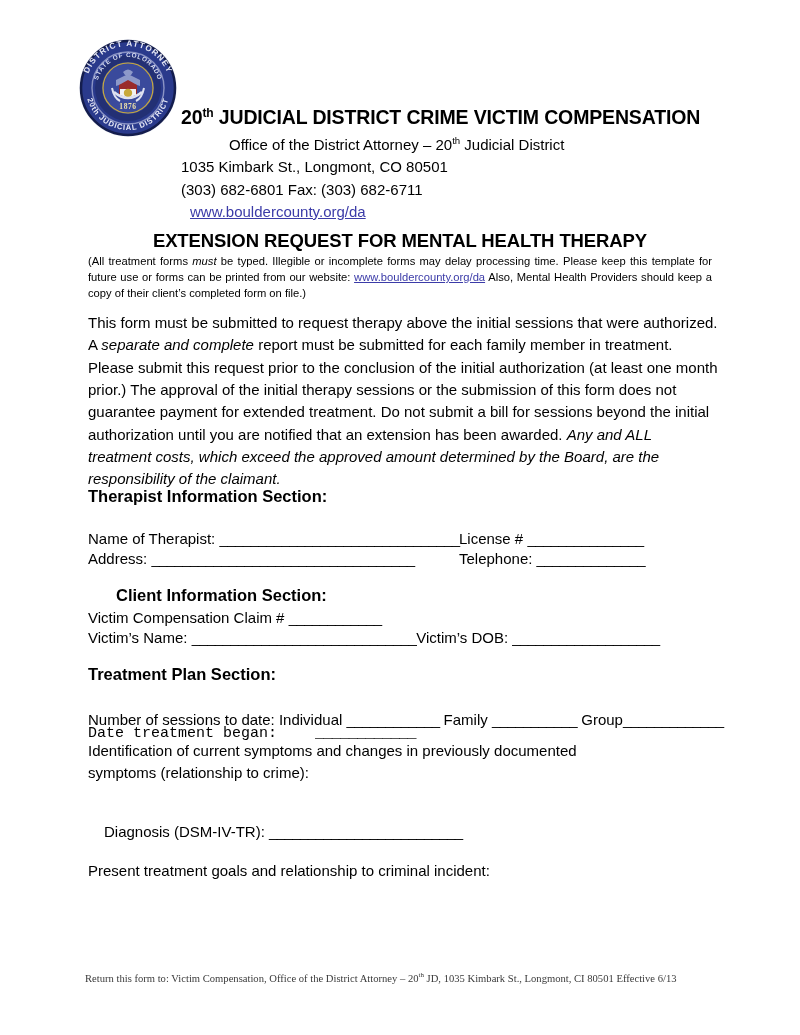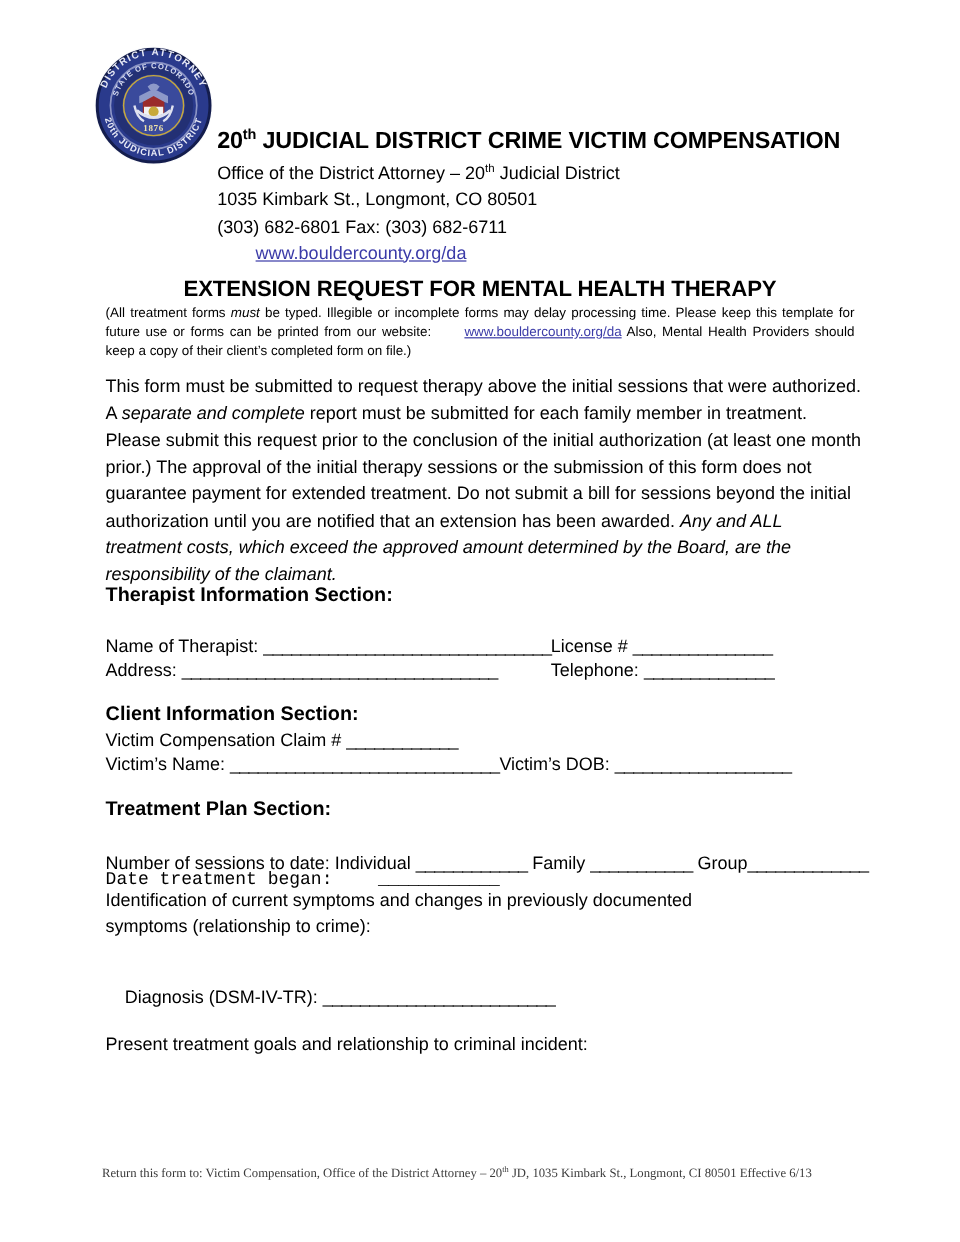--- a/index.html
+++ b/index.html
@@ -62,21 +62,20 @@
     line-height: 0;
   }
   .org-link-line {
     padding-left: 9px;
     line-height: 1.47;
     font-size: 15px;
   }
   a.doclink, .doclink {
     color: #3b3ba8;
     text-decoration: underline;
-    margin-left: 23px;
   }
 
   
   .form-title {
     position: absolute;
     left: 88px;
     top: 230px;
     width: 624px;
     text-align: center;
     font-size: 18.5px;
@@ -192,42 +191,42 @@
       </text>
       <text font-family="Liberation Sans, sans-serif" font-size="6.4" font-weight="bold" fill="#d7dcf0" letter-spacing="0.7">
         <textPath href="#arcTop2" startOffset="50%" text-anchor="middle">STATE OF COLORADO</textPath>
       </text>
     </svg>
   </div>
 
   <div class="header-block">
     <div class="org-title"><span>20</span><sup>th</sup><span> JUDICIAL DISTRICT CRIME VICTIM COMPENSATION</span></div>
 
-    <div class="org-line" style="margin-top:6px;"><span>Office of the District Attorney – 20</span><sup>th</sup><span> Judicial District</span></div>
+    <div class="org-line" style="margin-top:6px;margin-left:48px;"><span>Office of the District Attorney – 20</span><sup>th</sup><span> Judicial District</span></div>
 
     <div class="org-line">1035 Kimbark St., Longmont, CO  80501</div>
     <div class="org-line">(303) 682-6801   Fax: (303) 682-6711</div>
     <div class="org-link-line"><span class="doclink">www.bouldercounty.org/da</span></div>
   </div>
 
   <div class="form-title">EXTENSION REQUEST FOR MENTAL HEALTH THERAPY</div>
 
   <div class="disclaimer"><span>(All treatment forms </span><i>must</i><span> be typed.   Illegible or incomplete forms may delay processing time. Please keep this template for future use or forms can be printed from our website:  </span><span class="doclink">www.bouldercounty.org/da</span><span>   Also, Mental Health Providers should keep a copy of their client’s completed form on file.)</span></div>
 
   <div class="intro"><span>This form must be submitted to request therapy above the initial sessions that were authorized. A </span><i>separate and complete</i><span> report must be submitted for each family member in treatment.  Please submit this request prior to the conclusion of the initial authorization (at least one month prior.) The approval of the initial therapy sessions or the submission of this form does not guarantee payment for extended treatment.  Do not submit a bill for sessions beyond the initial authorization until you are notified that an extension has been awarded.   </span><i>Any and ALL treatment costs, which exceed the approved amount determined by the Board, are the responsibility of the claimant.</i></div>
 
   <div class="section-head" style="top:487px;">Therapist Information Section:</div>
 
   <div class="field-row" style="top:529px;"><span>Name of Therapist: </span><span class="blank">_______________________________</span></div>
   <div class="field-col2" style="left:459px; top:529px;"><span>License # </span><span class="blank">_______________</span></div>
 
   <div class="field-row" style="top:549px;"><span>Address: </span><span class="blank">__________________________________</span></div>
   <div class="field-col2" style="left:459px; top:549px;"><span>Telephone: </span><span class="blank">______________</span></div>
 
-  <div class="section-head" style="top:586px;">Client Information Section:</div>
+  <div class="section-head" style="top:586px;margin-left:28px;">Client Information Section:</div>
 
   <div class="field-row" style="top:628px;"><span>Victim’s Name: </span><span class="blank">_____________________________</span><span>Victim’s DOB: </span><span class="blank">___________________</span></div>
 
   <div class="field-row" style="top:608px;"><span>Victim Compensation Claim # </span><span class="blank">____________</span></div>
 
   <div class="section-head" style="top:665px;">Treatment Plan Section:</div>
 
   <div class="field-row" style="top:724px;font-family:Liberation Mono, monospace;"><span>Date treatment began:</span><span style="display:inline-block; width:38px;"></span><span class="blank">____________</span></div>
 
   <div class="field-row" style="top:710px;"><span>Number of sessions to date:  Individual </span><span class="blank">____________</span><span> Family </span><span class="blank">___________</span><span> Group</span><span class="blank">_____________</span></div>

